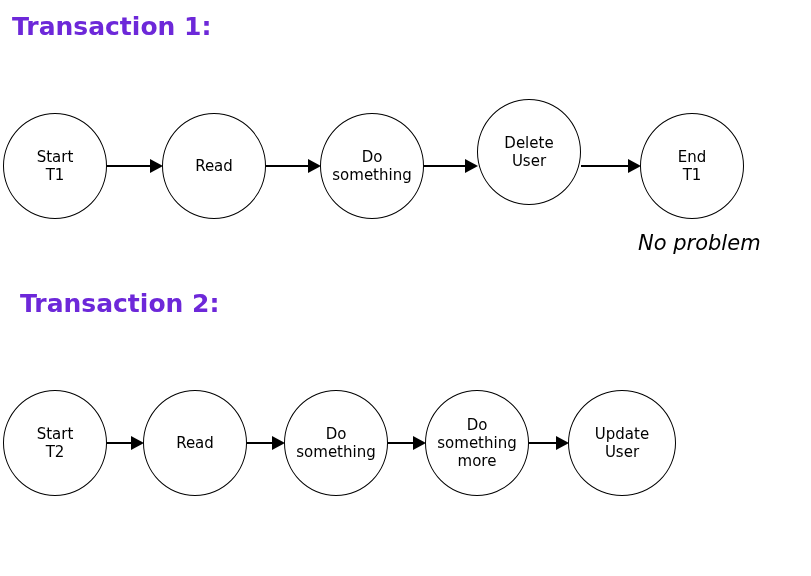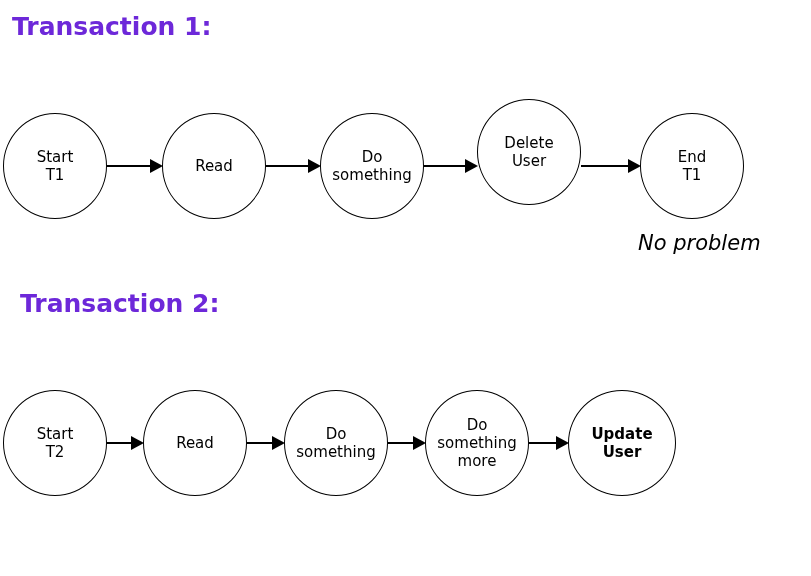--- a/index.html
+++ b/index.html
@@ -101,21 +101,21 @@
   #edge-t1-1 { left: 107px; top: 159px; width: 56px; }
   #edge-t1-2 { left: 266px; top: 159px; width: 55px; }
   #edge-t1-3 { left: 424px; top: 159px; width: 54px; }
   #edge-t1-4 { left: 581px; top: 159px; width: 60px; }
 
   
   #node-t2-start        { left: 3px;   top: 390px; width: 104px; height: 106px; }
   #node-t2-read         { left: 143px; top: 390px; width: 104px; height: 106px; }
   #node-t2-do           { left: 284px; top: 390px; width: 104px; height: 106px; }
   #node-t2-do-more      { left: 425px; top: 390px; width: 104px; height: 106px; }
-  #node-t2-update       { left: 568px; top: 390px; width: 108px; height: 106px; font-weight: bold; }
+  #node-t2-update       { left: 568px; top: 390px; width: 108px; height: 106px; }
 
   
   #edge-t2-1 { left: 107px; top: 436px; width: 37px; }
   #edge-t2-2 { left: 247px; top: 436px; width: 38px; }
   #edge-t2-3 { left: 388px; top: 436px; width: 38px; }
   #edge-t2-4 { left: 529px; top: 436px; width: 40px; }
 </style>
 </head>
 <body>
 

